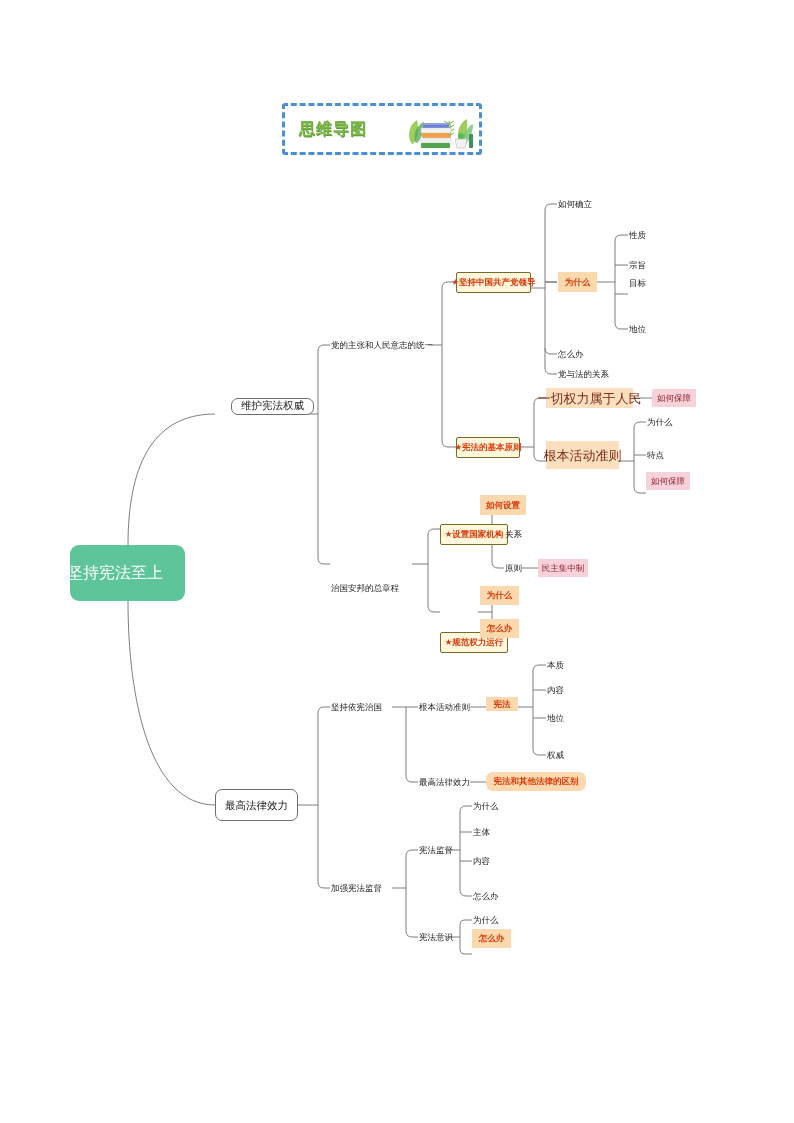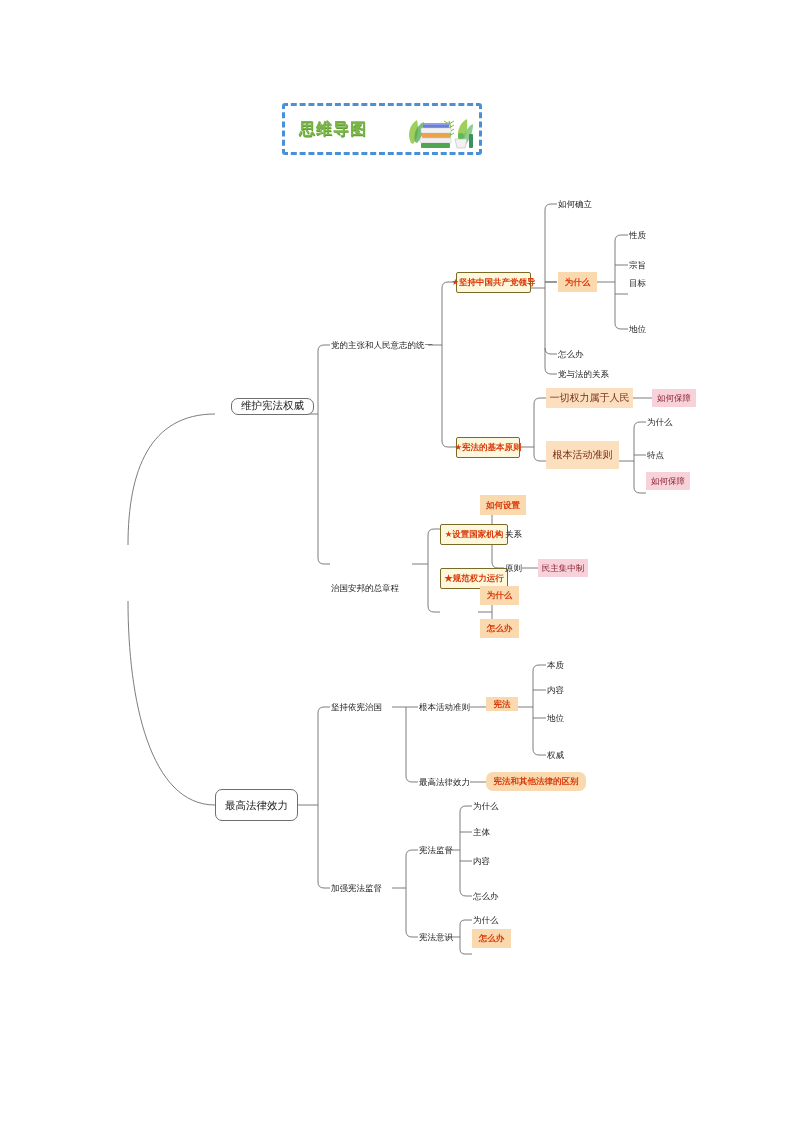--- a/index.html
+++ b/index.html
@@ -120,21 +120,21 @@
     color: #d93a0a;
     font-size: 8.5px;
     font-weight: bold;
     justify-content: center;
   }
 
   
   .node-peach {
     background: #fbdfbe;
     color: #7a2b16;
-    font-size: 10px;
+    font-size: 13px;
     justify-content: center;
   }
 
   
   .node-pink {
     background: #f8d2da;
     color: #8a2230;
     font-size: 8.5px;
     justify-content: center;
   }
@@ -267,20 +267,23 @@
       <path d="M460 861 L472 861"></path>
       <path d="M460 890 q0 6 6 6 L472 896"></path>
 
       <path d="M446 937 L460 937"></path>
       <path d="M460 925 L460 949"></path>
       <path d="M460 925 q0 -5 5 -5 L472 920"></path>
       <path d="M460 949 q0 5 5 5 L472 954"></path>
     </g>
   </svg>
 
+  <div class="node node-root" style="left:70px; top:545px; width:115px; height:56px;">
+    <span class="txt">坚持宪法至上</span>
+  </div>
 
   <div class="node node-box" style="left:231px; top:398px; width:83px; height:17px;font-family:Liberation Mono, monospace;">
     <span>维护宪法权威</span>
   </div>
 
   <div class="node node-box" style="left:215px; top:789px; width:83px; height:32px;">
     <span>最高法律效力</span>
   </div>
 
   <div class="node node-plain" style="left:331px; top:338px; height:14px;">
@@ -298,21 +301,21 @@
 
   <div class="node node-star" style="left:456px; top:272px; width:75px; height:21px;">
     <span>★坚持中国共产党领导</span>
   </div>
   <div class="node node-star" style="left:456px; top:437px; width:64px; height:21px;">
     <span>★宪法的基本原则</span>
   </div>
   <div class="node node-star" style="left:440px; top:524px; width:68px; height:21px;">
     <span>★设置国家机构</span>
   </div>
-  <div class="node node-star" style="left:440px; top:568px; width:68px; height:21px;font-family:Liberation Serif, serif;">
+  <div class="node node-star" style="left:440px; top:632px; width:68px; height:21px;">
     <span>★规范权力运行</span>
   </div>
 
   <div class="node node-plain" style="left:558px; top:197px; height:14px;">
     <span>如何确立</span>
   </div>
   <div class="node node-orange" style="left:558px; top:272px; width:39px; height:20px;">
     <span>为什么</span>
   </div>
   <div class="node node-plain" style="left:558px; top:347px; height:14px;">

